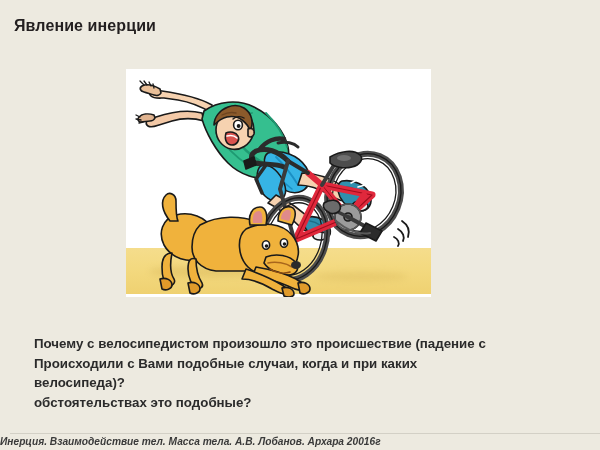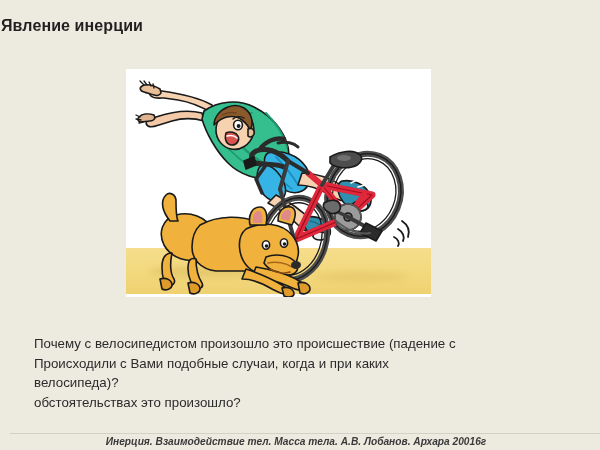--- a/index.html
+++ b/index.html
@@ -17,21 +17,21 @@
   }
   #slide {
     position: absolute;
     inset: 0;
     background: #edeae0;
   }
 
   
   #slide-title {
     position: absolute;
-    left: 1px;
+    left: 14px;
     top: 17px;
     font-size: 16px;
     font-weight: bold;
     letter-spacing: 0.1px;
     color: #231f20;
     white-space: nowrap;
   }
 
   
   #illustration {
@@ -85,40 +85,41 @@
 
   
   #body-text {
     position: absolute;
     left: 34px;
     top: 334px;
     width: 540px;
     font-size: 13.3px;
     line-height: 19.5px;
     color: #2b2b2b;
+    font-weight: bold;
   }
   #body-text p {
     margin: 0;
   }
 
   
   #footer-rule {
     position: absolute;
     left: 10px;
     right: 0;
     top: 433px;
     height: 1px;
     background: #d3d0c6;
   }
   #footer-note {
     position: absolute;
     left: 0;
     right: 8px;
     top: 436px;
-    text-align: center;
+    text-align: left;
     font-size: 10.2px;
     font-style: italic;
     font-weight: bold;
     color: #3a3a3a;
     white-space: nowrap;
   }
 </style>
 </head>
 <body>
 
@@ -296,19 +297,19 @@
           <path d="M144,200 C150,204 158,205 164,203" stroke="#8a4b12" stroke-width="1.6" fill="none"></path>
         </g>
       </svg>
     </div>
   </div>
 
   <div id="body-text">
     <p>Почему с велосипедистом произошло это происшествие (падение с</p>
     <p>Происходили с Вами подобные случаи, когда и при каких</p>
     <p>велосипеда)?</p>
-    <p>обстоятельствах это произошло?</p>
+    <p>обстоятельствах это подобные?</p>
   </div>
 
   <div id="footer-rule"></div>
   <div id="footer-note">Инерция. Взаимодействие тел. Масса тела.  А.В. Лобанов. Архара 20016г</div>
 
 </div>
 
 </body></html>

